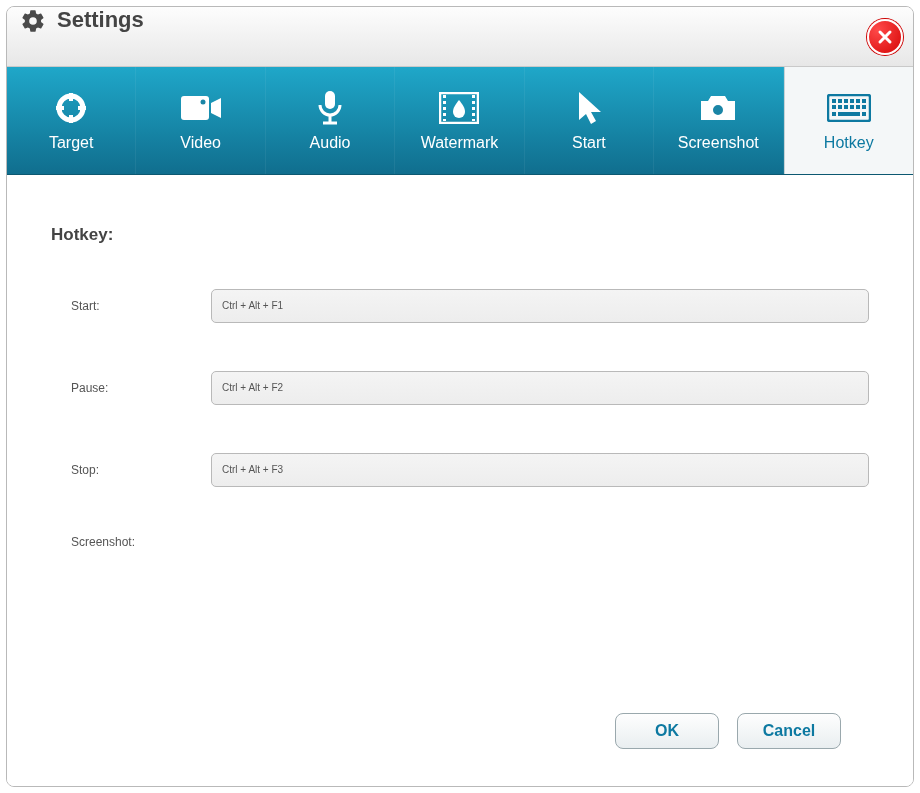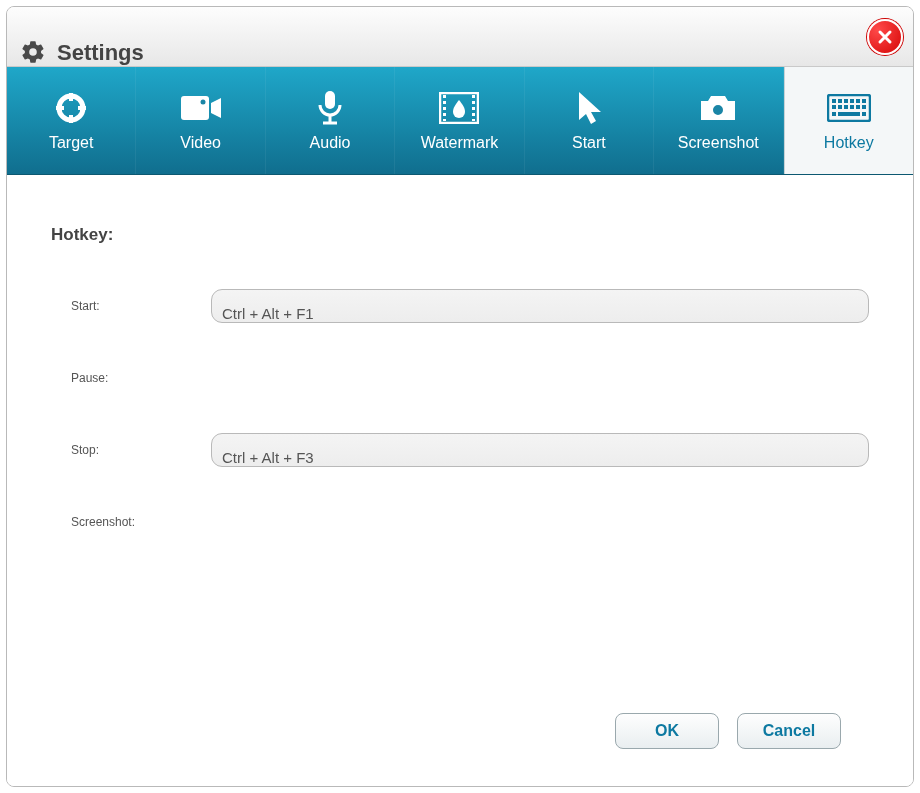--- a/index.html
+++ b/index.html
@@ -22,21 +22,21 @@
     background: #fff;
     display: flex;
     flex-direction: column;
   }
   
   .titlebar {
     height: 60px;
     background: linear-gradient(to bottom, #fdfdfd, #e7e7e7);
     border-bottom: 1px solid #c9c9c9;
     display: flex;
-    align-items: flex-end;
+    align-items: flex-start;
     padding: 0 12px;
     position: relative;
   }
   .titlebar .gear {
     width: 28px;
     height: 28px;
     margin-right: 10px;
     display: flex;
     align-items: center;
     justify-content: center;
@@ -122,26 +122,26 @@
   }
   .row .label {
     width: 140px;
     color: #555;
     font-size: 12px;
   }
   .row .field {
     flex: 1;
     height: 34px;
     line-height: 32px;
-    padding: 8px 10px;
+    padding: 0 10px;
     border: 1px solid #b9b9b9;
     background: linear-gradient(to bottom, #f4f4f4, #ededed);
     color: #555;
-    font-size: 15px;
-    border-radius: 11px;
+    font-size: 10px;
+    border-radius: 5px;
   }
 
   
   .footer {
     height: 70px;
     display: flex;
     align-items: center;
     justify-content: flex-end;
     padding: 0 28px;
     gap: 18px;
@@ -289,20 +289,21 @@
 
     <div class="form">
 
       <div class="row">
         <div class="label">Start:</div>
         <div class="field">Ctrl + Alt + F1</div>
       </div>
 
       <div class="row">
         <div class="label">Pause:</div>
+        <div class="field">Ctrl + Alt + F2</div>
       </div>
 
       <div class="row">
         <div class="label">Stop:</div>
         <div class="field">Ctrl + Alt + F3</div>
       </div>
 
       <div class="row">
         <div class="label">Screenshot:</div>
       </div>

